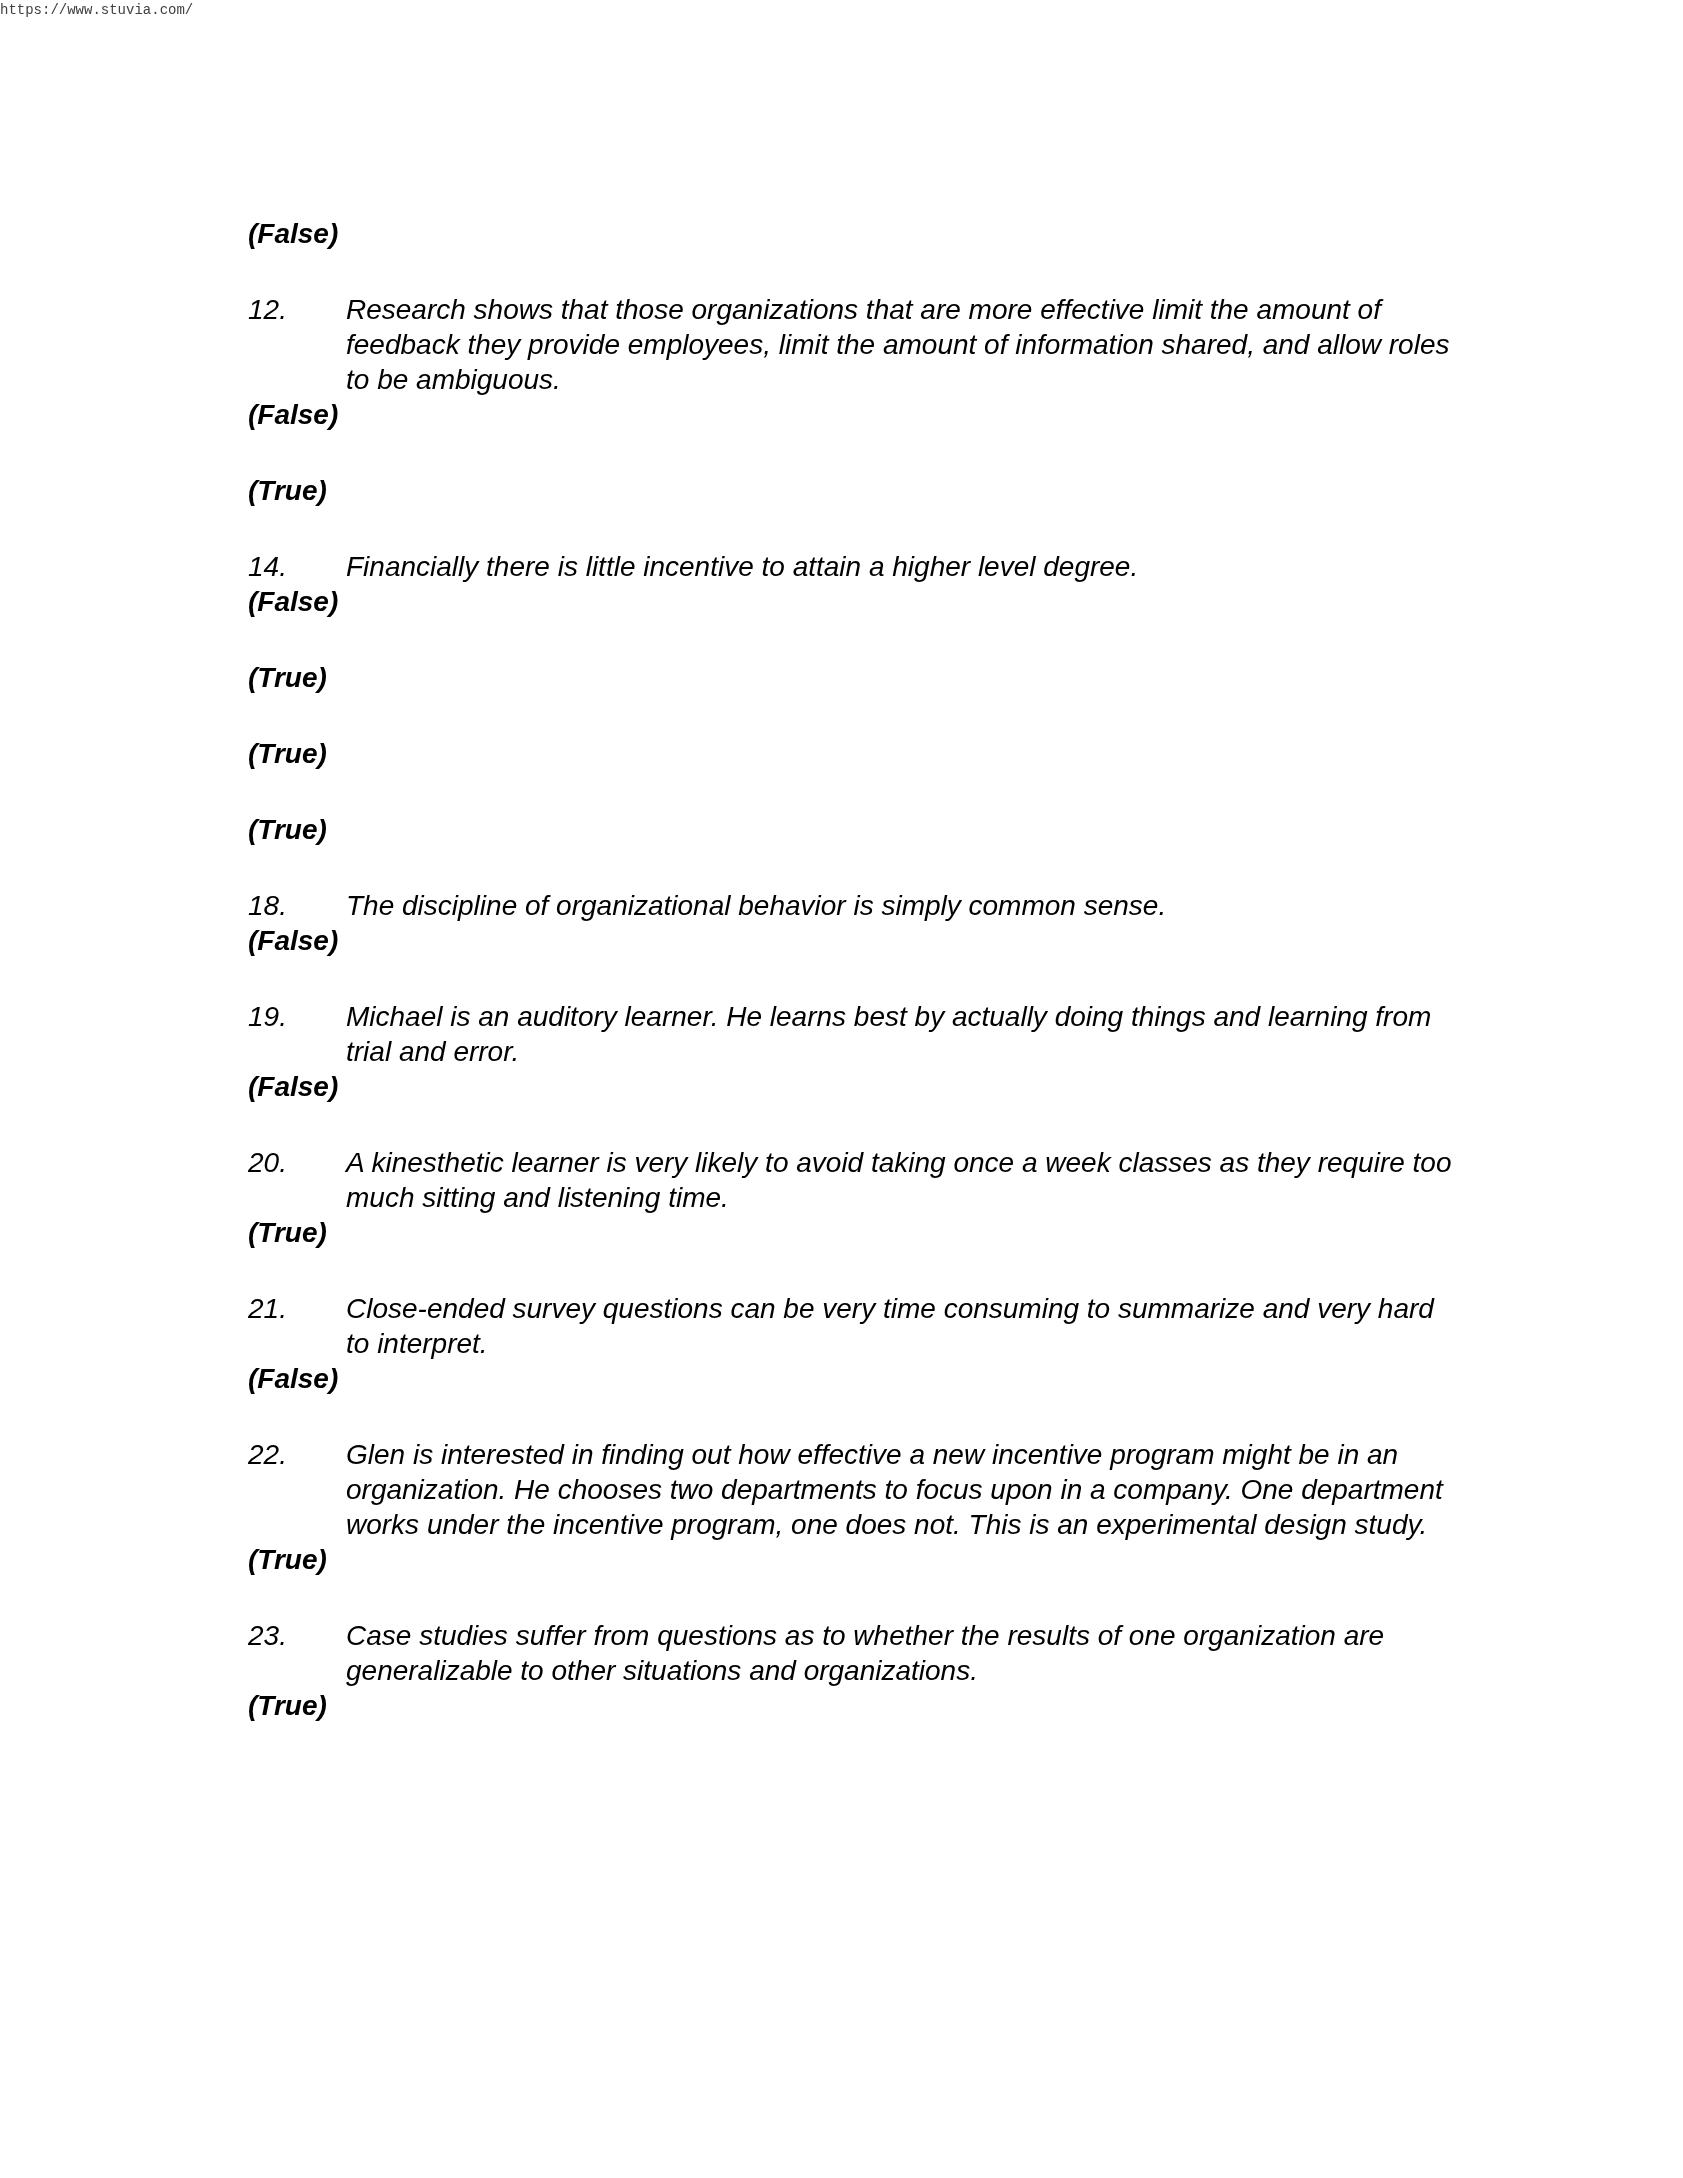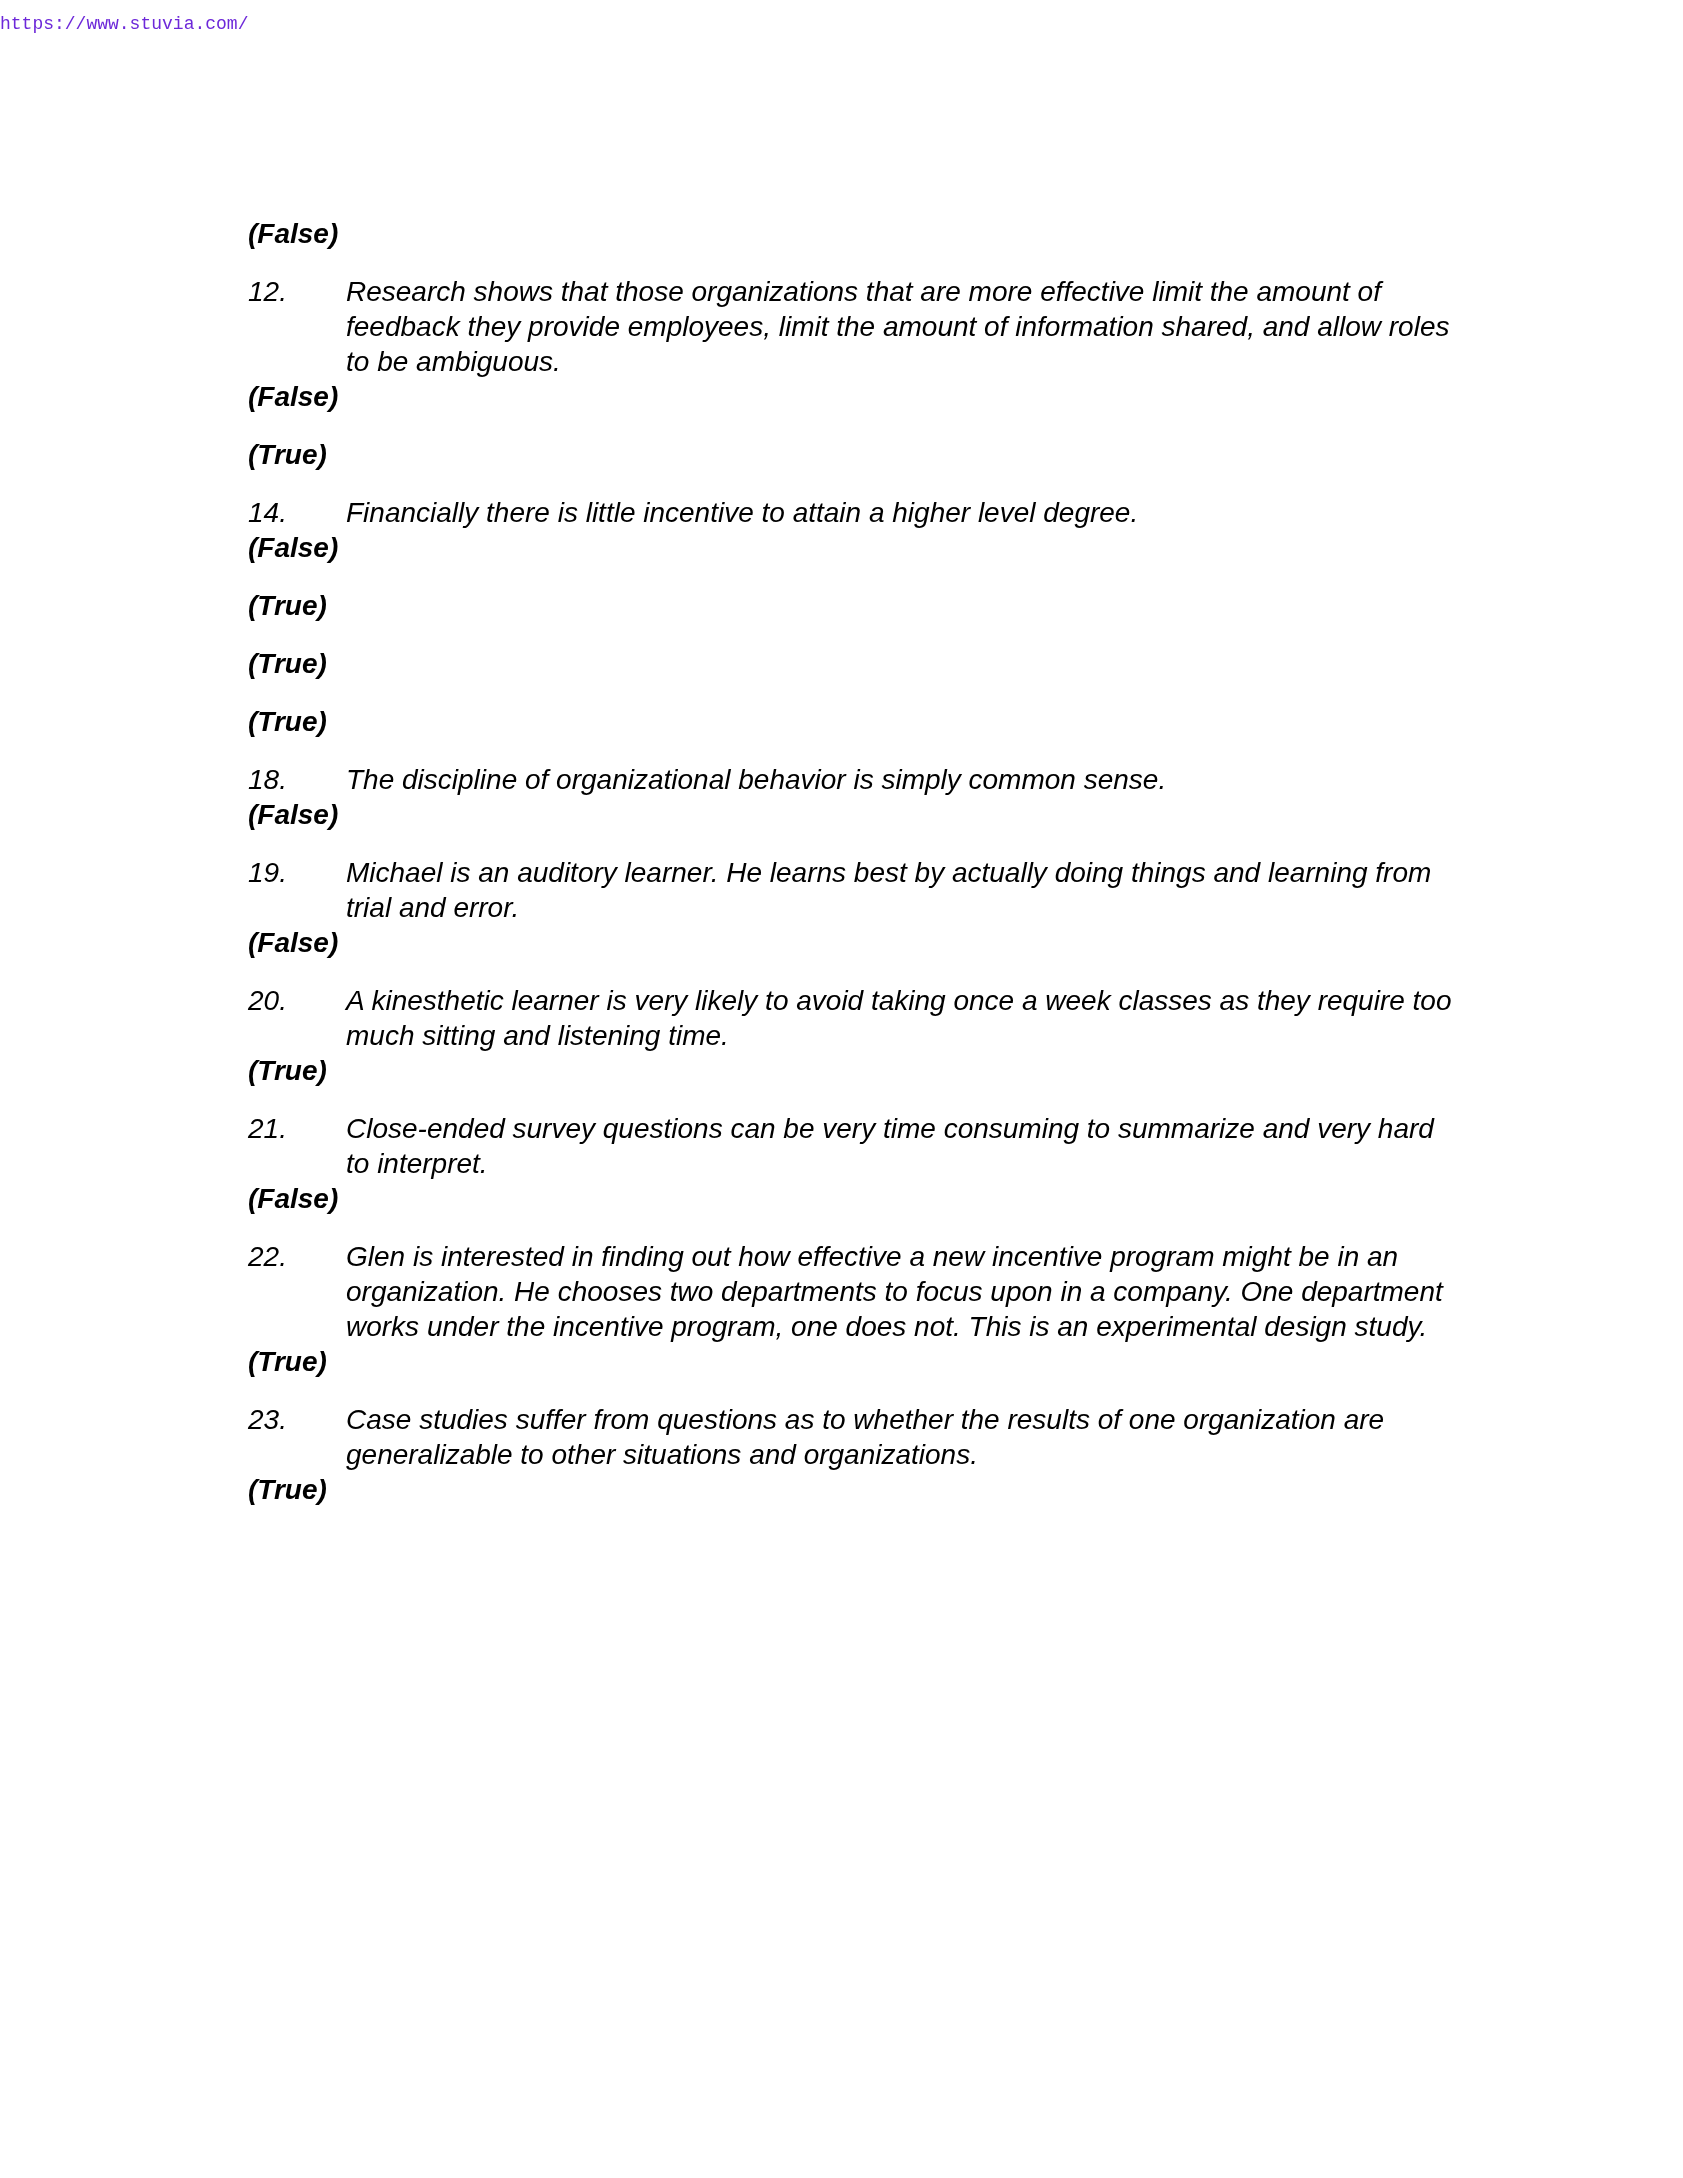--- a/index.html
+++ b/index.html
@@ -1,22 +1,22 @@
 <!DOCTYPE html>
 <html><head>
 <meta charset="utf-8">
 <style>
   html, body { margin: 0; padding: 0; background: #ffffff; }
   body { width: 1683px; height: 2178px; position: relative; overflow: hidden;
          font-family: "Liberation Sans", sans-serif; color: #000; }
-  .url { position: absolute; left: 0; top: 14px; font-family: "Liberation Mono", monospace;
-         font-size: 18px; color: #6d28d9; }
+  .url { position: absolute; left: 0; top: 2px; font-family: "Liberation Mono", monospace;
+         font-size: 14px; color: #404040; }
   .content { position: absolute; left: 248px; top: 216px; width: 1208px; font-style: italic; }
   .lead-answer { font-weight: bold; font-size: 28px; line-height: 35px; height: 35px; }
-  .q { margin-top: 23px; }
+  .q { margin-top: 41px; }
   .q-row { display: flex; font-size: 28px; line-height: 35px; }
   .q-num { width: 98px; flex: none; }
   .q-text { flex: 1; }
   .q-answer { font-weight: bold; font-size: 28px; line-height: 35px; }
 </style>
 </head>
 <body>
 
 <div class="url">https://www.stuvia.com/</div>
 

